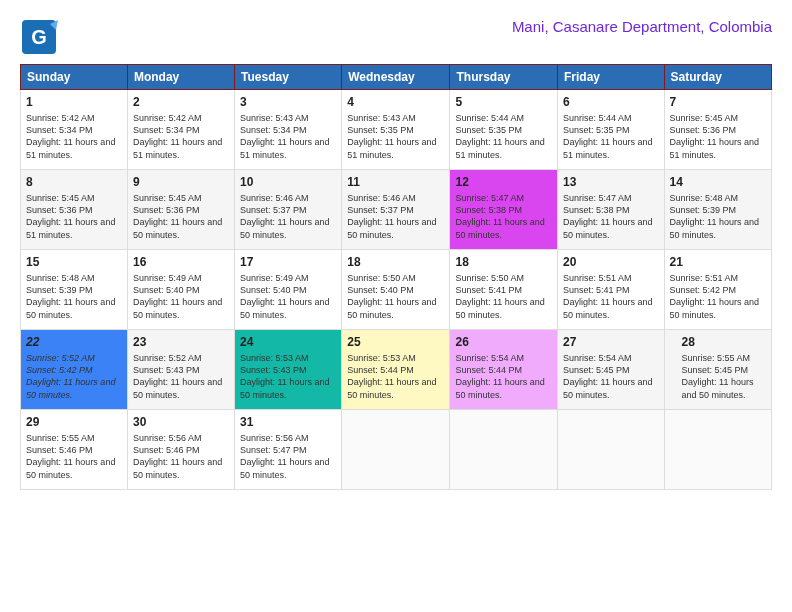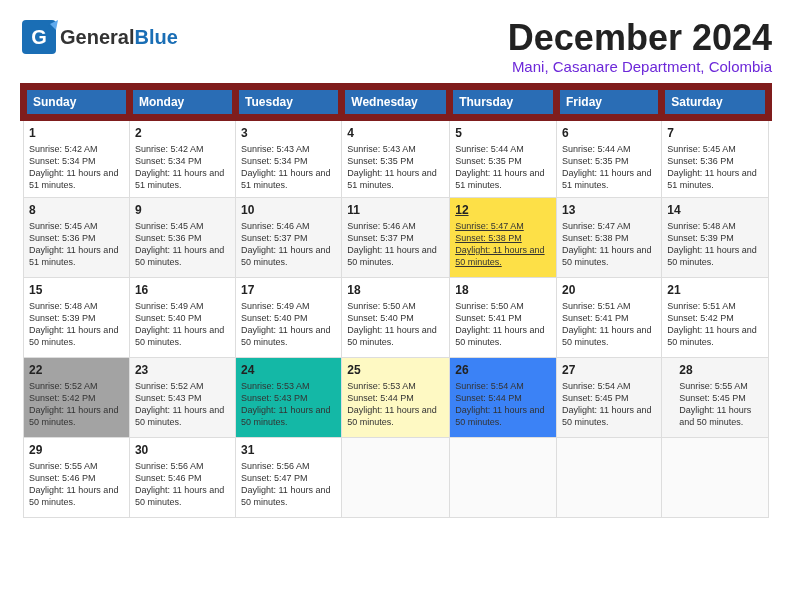--- a/index.html
+++ b/index.html
@@ -50,21 +50,21 @@
       border-collapse: collapse;
       font-size: 9.5px;
     }
     .calendar th {
       background: #2a6db5;
       color: #fff;
       text-align: left;
       padding: 5px 6px;
       font-size: 12px;
       font-weight: bold;
-      border: 7px solid #7f1d1d;
+      border: 1px solid #7f1d1d;
     }
     .calendar td {
       vertical-align: top;
       padding: 4px 5px;
       border: 1px solid #ddd;
       width: 110px;
       height: 80px;
       background: #fff;
       font-size: 9px;
       color: #333;
@@ -90,30 +90,23 @@
 <div class="page">
   <div class="header">
     <div class="logo">
       <div class="logo-wrapper">
         <svg width="38" height="38" viewBox="0 0 38 38">
           <rect x="2" y="2" width="34" height="34" rx="4" fill="#1a6eb5"></rect>
           <text x="19" y="26" text-anchor="middle" fill="white" font-size="20" font-weight="bold" font-family="Arial">G</text>
           <polygon points="28,8 36,4 32,14" fill="#1a6eb5"></polygon>
           <polygon points="30,6 38,2 36,12" fill="#60aaee"></polygon>
         </svg>
-        <div>
-          <div style="display:flex; align-items:baseline;">
-            <span style="color:#333; font-weight:bold; font-size:20px;">General</span>
-            <span style="color:#1a6eb5; font-weight:bold; font-size:20px;">Blue</span>
-          </div>
-        </div>
       </div>
     </div>
     <div class="title-block">
-      <div class="cal-title">December 2024</div>
       <div class="cal-subtitle">Mani, Casanare Department, Colombia</div>
     </div>
   </div>
 
   <table class="calendar">
     <thead>
       <tr>
         <th>Sunday</th>
         <th>Monday</th>
         <th>Tuesday</th>
@@ -186,21 +179,21 @@
         <span>Sunrise: 5:46 AM</span><br>
         <span>Sunset: 5:37 PM</span><br>
         <span>Daylight: 11 hours and 50 minutes.</span>
       </td>
           <td style="background: rgb(245, 245, 245);">
         <span class="day-num">11</span>
         <span>Sunrise: 5:46 AM</span><br>
         <span>Sunset: 5:37 PM</span><br>
         <span>Daylight: 11 hours and 50 minutes.</span>
       </td>
-          <td style="background: #fde047; text-decoration: underline;">
+          <td style="background: #d946ef;">
         <span class="day-num">12</span>
         <span>Sunrise: 5:47 AM</span><br>
         <span>Sunset: 5:38 PM</span><br>
         <span>Daylight: 11 hours and 50 minutes.</span>
       </td>
           <td style="background: rgb(245, 245, 245);">
         <span class="day-num">13</span>
         <span>Sunrise: 5:47 AM</span><br>
         <span>Sunset: 5:38 PM</span><br>
         <span>Daylight: 11 hours and 50 minutes.</span>
@@ -250,21 +243,21 @@
         <span>Daylight: 11 hours and 50 minutes.</span>
       </td>
           <td>
         <span class="day-num">21</span>
         <span>Sunrise: 5:51 AM</span><br>
         <span>Sunset: 5:42 PM</span><br>
         <span>Daylight: 11 hours and 50 minutes.</span>
       </td>
         </tr>
         <tr>
-          <td style="background: #a3a3a3;">
+          <td style="background: #3b82f6; font-style: italic;">
         <span class="day-num">22</span>
         <span>Sunrise: 5:52 AM</span><br>
         <span>Sunset: 5:42 PM</span><br>
         <span>Daylight: 11 hours and 50 minutes.</span>
       </td>
           <td style="background: rgb(245, 245, 245);">
         <span class="day-num">23</span>
         <span>Sunrise: 5:52 AM</span><br>
         <span>Sunset: 5:43 PM</span><br>
         <span>Daylight: 11 hours and 50 minutes.</span>
@@ -274,21 +267,21 @@
         <span>Sunrise: 5:53 AM</span><br>
         <span>Sunset: 5:43 PM</span><br>
         <span>Daylight: 11 hours and 50 minutes.</span>
       </td>
           <td style="background: #fef9c3;">
         <span class="day-num">25</span>
         <span>Sunrise: 5:53 AM</span><br>
         <span>Sunset: 5:44 PM</span><br>
         <span>Daylight: 11 hours and 50 minutes.</span>
       </td>
-          <td style="background: #3b82f6; margin-left: 29px;">
+          <td style="background: #f0abfc; margin-left: 29px;">
         <span class="day-num">26</span>
         <span>Sunrise: 5:54 AM</span><br>
         <span>Sunset: 5:44 PM</span><br>
         <span>Daylight: 11 hours and 50 minutes.</span>
       </td>
           <td style="background: rgb(245, 245, 245);">
         <span class="day-num">27</span>
         <span>Sunrise: 5:54 AM</span><br>
         <span>Sunset: 5:45 PM</span><br>
         <span>Daylight: 11 hours and 50 minutes.</span>

